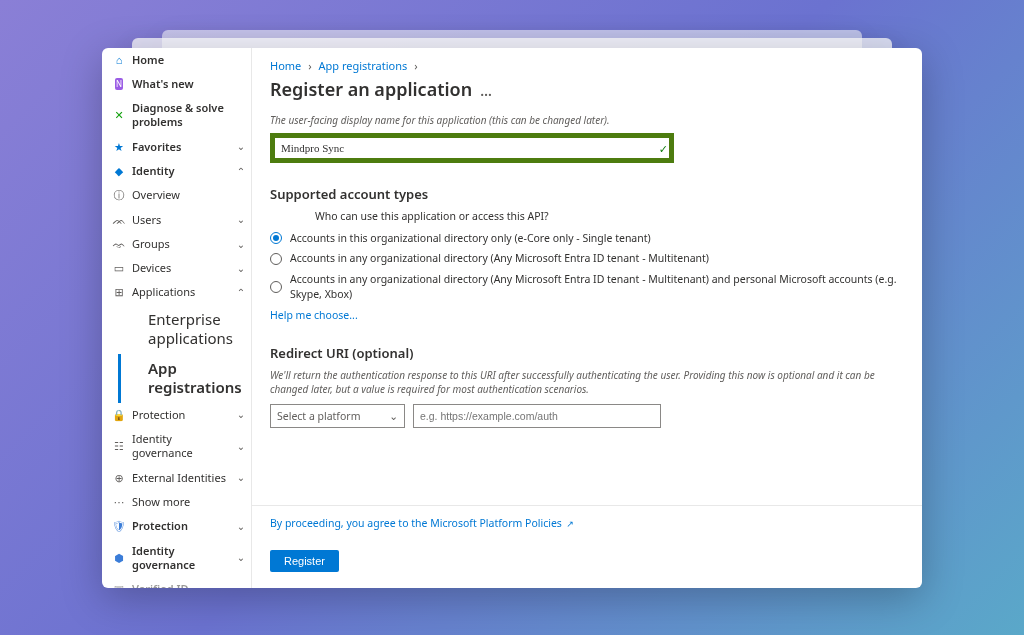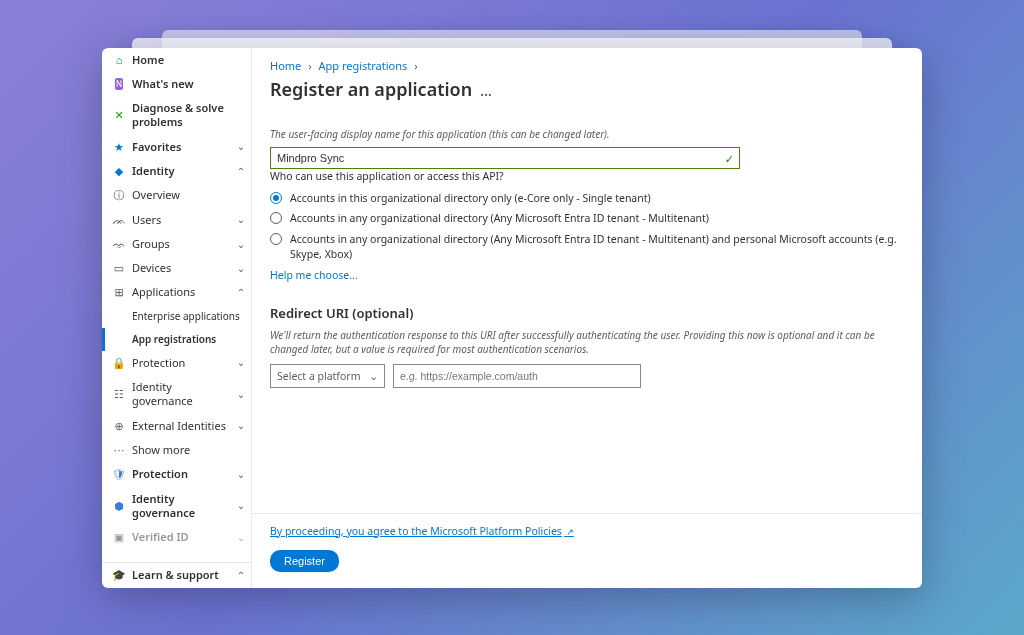--- a/index.html
+++ b/index.html
@@ -19,54 +19,54 @@
   }
   
   .sidebar { width: 150px; flex:0 0 150px; border-right:1px solid #e8e8e8; font-size:11px; color:#323130;
     display:flex; flex-direction:column; overflow-y:auto; }
   .nav-item { display:flex; align-items:center; padding:5px 8px 5px 10px; cursor:pointer; line-height:1.3; }
   .nav-item.has-chev { padding-right:4px; }
   .nav-icon { width:14px; height:14px; flex:0 0 14px; display:flex; align-items:center; justify-content:center; margin-right:6px; font-size:11px; }
   .nav-label { flex:1; }
   .chev { width:12px; height:12px; display:flex; align-items:center; justify-content:center; color:#605e5c; font-size:10px;}
   .nav-item.bold .nav-label { font-weight:600; }
-  .sub-item { padding-left:30px; font-size:10px; color:#323130; }
+  .sub-item { padding-left:30px; font-size:15px; color:#323130;margin-left:16px; }
   .sub-item.active { border-left:3px solid #0078d4; padding-left:27px; font-weight:600; }
   .sidebar-footer { margin-top:auto; border-top:1px solid #e8e8e8; }
   
   .content { flex:1; display:flex; flex-direction:column; overflow:hidden; }
   .content-body { flex:1; overflow-y:auto; padding:10px 14px 4px 18px; font-size:11px; color:#323130; }
   .breadcrumb { font-size:11px; color:#0078d4; margin-bottom:4px; }
   .breadcrumb .sep { color:#605e5c; margin:0 4px; }
   .breadcrumb a { color:#0078d4; text-decoration:none; cursor:pointer; }
-  .page-title { font-size:18px; font-weight:600; color:#323130; margin-bottom:26px; }
+  .page-title { font-size:18px; font-weight:600; color:#323130; margin-bottom:12px; }
   .page-title .dots { color:#605e5c; font-size:14px; margin-left:8px; }
   .field-label { font-size:12px; color:#323130; margin-bottom:4px; }
   .required { color:#a4262c; margin-right:3px; }
   .field-desc { font-size:10px; color:#605e5c; margin-bottom:6px; line-height:1.4;font-style:italic; }
   .text-input {
-    width: 470px; border:1px solid #4d7c0f; padding:4px 22px 4px 6px;
-    font-size:11px; color:#323130; outline:none; position:relative;
+    width: 404px; border:5px solid #4d7c0f; padding:4px 22px 4px 6px;
+    font-size:11px; color:#323130; outline:none; position:relative;font-family:Liberation Serif, serif;
   }
   .input-wrap { position:relative; display:inline-block; }
   .input-check { position:absolute; right:6px; top:50%; transform:translateY(-50%); color:#107c10; font-size:11px; }
   .section-h { font-size:13px; font-weight:600; margin-top:22px; margin-bottom:6px; }
-  .sub-q { font-size:10.5px; color:#323130; margin-bottom:8px; }
-  .radio-row { display:flex; align-items:flex-start; margin-bottom:6px; font-size:10.5px; line-height:1.4; }
+  .sub-q { font-size:10.5px; color:#323130; margin-bottom:8px;margin-left:45px; }
+  .radio-row { display:flex; align-items:center; margin-bottom:6px; font-size:10.5px; line-height:1.4; }
   .radio { width:12px; height:12px; border:1px solid #605e5c; border-radius:50%; margin-right:8px; margin-top:1px; flex:0 0 12px; display:flex; align-items:center; justify-content:center; cursor:pointer; }
   .radio.checked { border-color:#0078d4; }
   .radio.checked::after { content:""; width:6px; height:6px; background:#0078d4; border-radius:50%; }
   .link { color:#0078d4; font-size:10.5px; cursor:pointer; }
   .redirect-row { display:flex; gap:8px; margin-top:8px; }
-  .select-box { width:115px; border:1px solid #8a8886; padding:4px 6px; font-size:10.5px; color:#605e5c; background:#fff; display:flex; align-items:center; justify-content:space-between; cursor:pointer; }
+  .select-box { width:135px; border:1px solid #8a8886; padding:4px 6px; font-size:10.5px; color:#605e5c; background:#fff; display:flex; align-items:center; justify-content:space-between; cursor:pointer; }
   .uri-input { width:248px; border:1px solid #8a8886; padding:4px 6px; font-size:10.5px; color:#605e5c; background:#fff; }
   .content-footer { border-top:1px solid #e8e8e8; padding:10px 18px 16px 18px; }
-  .agree-row { font-size:10.5px; color:#0078d4; margin-bottom:10px;text-decoration:underline; }
+  .agree-row { font-size:10.5px; color:#0078d4; margin-bottom:18px; }
   .agree-row .ext-icon { font-size:9px; margin-left:2px; }
-  .primary-btn { background:#0078d4; color:#fff; border:none; padding:5px 14px; font-size:11px; cursor:pointer; border-radius:10px; }
+  .primary-btn { background:#0078d4; color:#fff; border:none; padding:5px 14px; font-size:11px; cursor:pointer; border-radius:2px; }
   
   .ic-home { color:#0078d4; } .ic-whatsnew { background:#9b5de5; color:#fff; font-size:8px; border-radius:2px; padding:1px; }
   .ic-diagnose { color:#13a10e; } .ic-star { color:#0078d4; } .ic-identity { color:#0078d4; }
   .ic-gray { color:#605e5c; } .ic-protect2 { color:#3b7dd8; } .ic-idgov2 { color:#3b7dd8; }
   .ic-learn { color:#0078d4; }
 </style>
 </head>
 <body>
 
 <div class="window-stack">
@@ -188,20 +188,21 @@
         <h1 class="page-title">
           <span>Register an application</span><span class="dots">…</span>
         </h1>
 
         <div class="field-desc">The user-facing display name for this application (this can be changed later).</div>
         <div class="input-wrap">
           <input class="text-input" type="text" value="Mindpro Sync" style="">
           <span class="input-check">✓</span>
         </div>
 
+        <div class="section-h">Supported account types</div>
         <div class="sub-q">Who can use this application or access this API?</div>
 
         <div class="radio-row">
           <span class="radio checked"></span>
           <span>Accounts in this organizational directory only (e-Core only - Single tenant)</span>
         </div>
         <div class="radio-row">
           <span class="radio"></span>
           <span>Accounts in any organizational directory (Any Microsoft Entra ID tenant - Multitenant)</span>
         </div>

